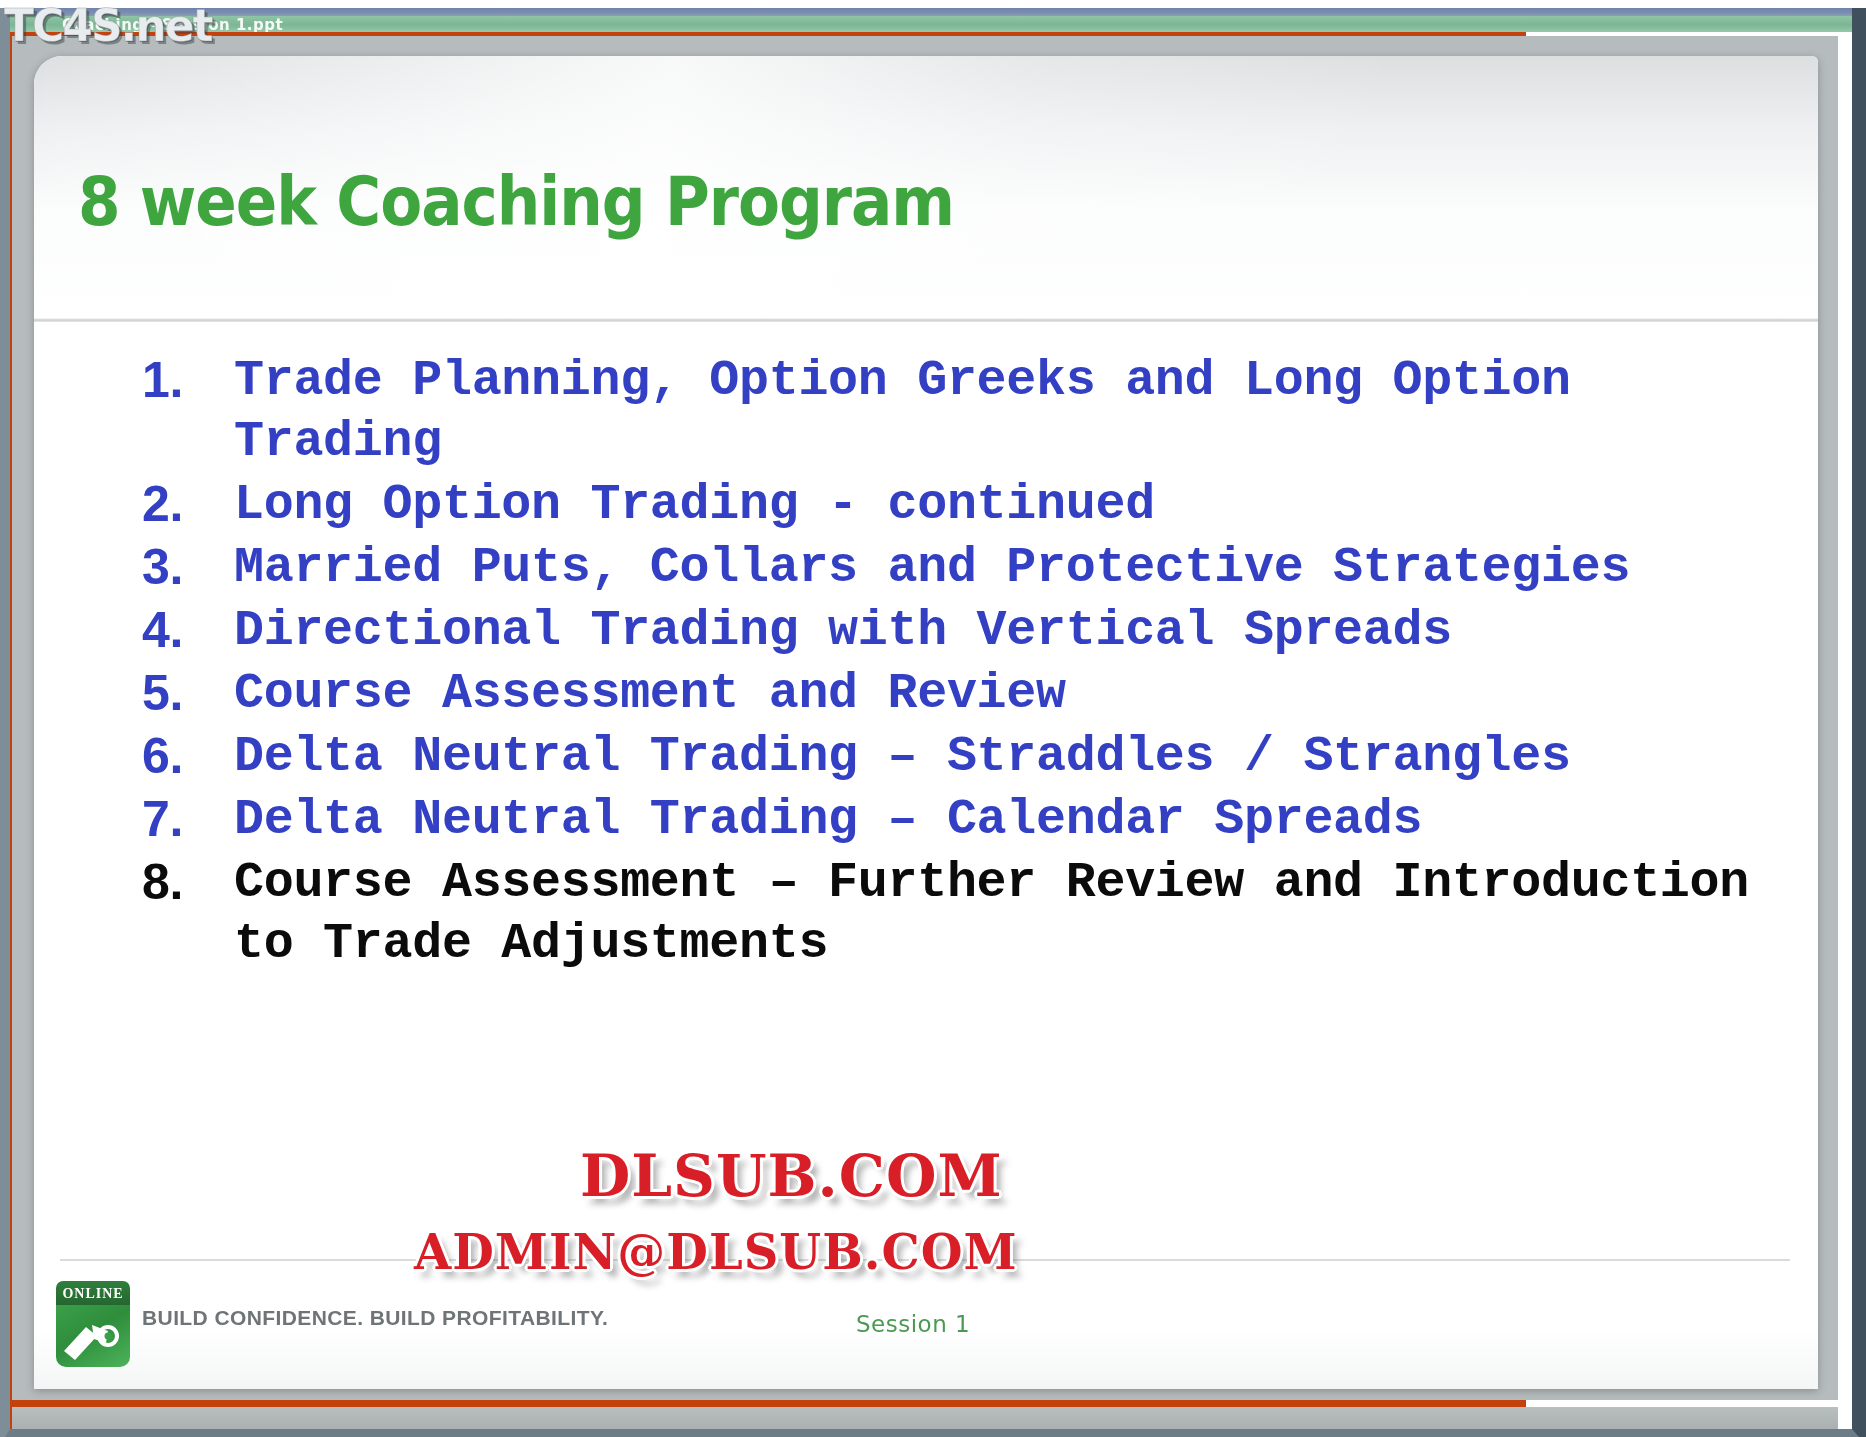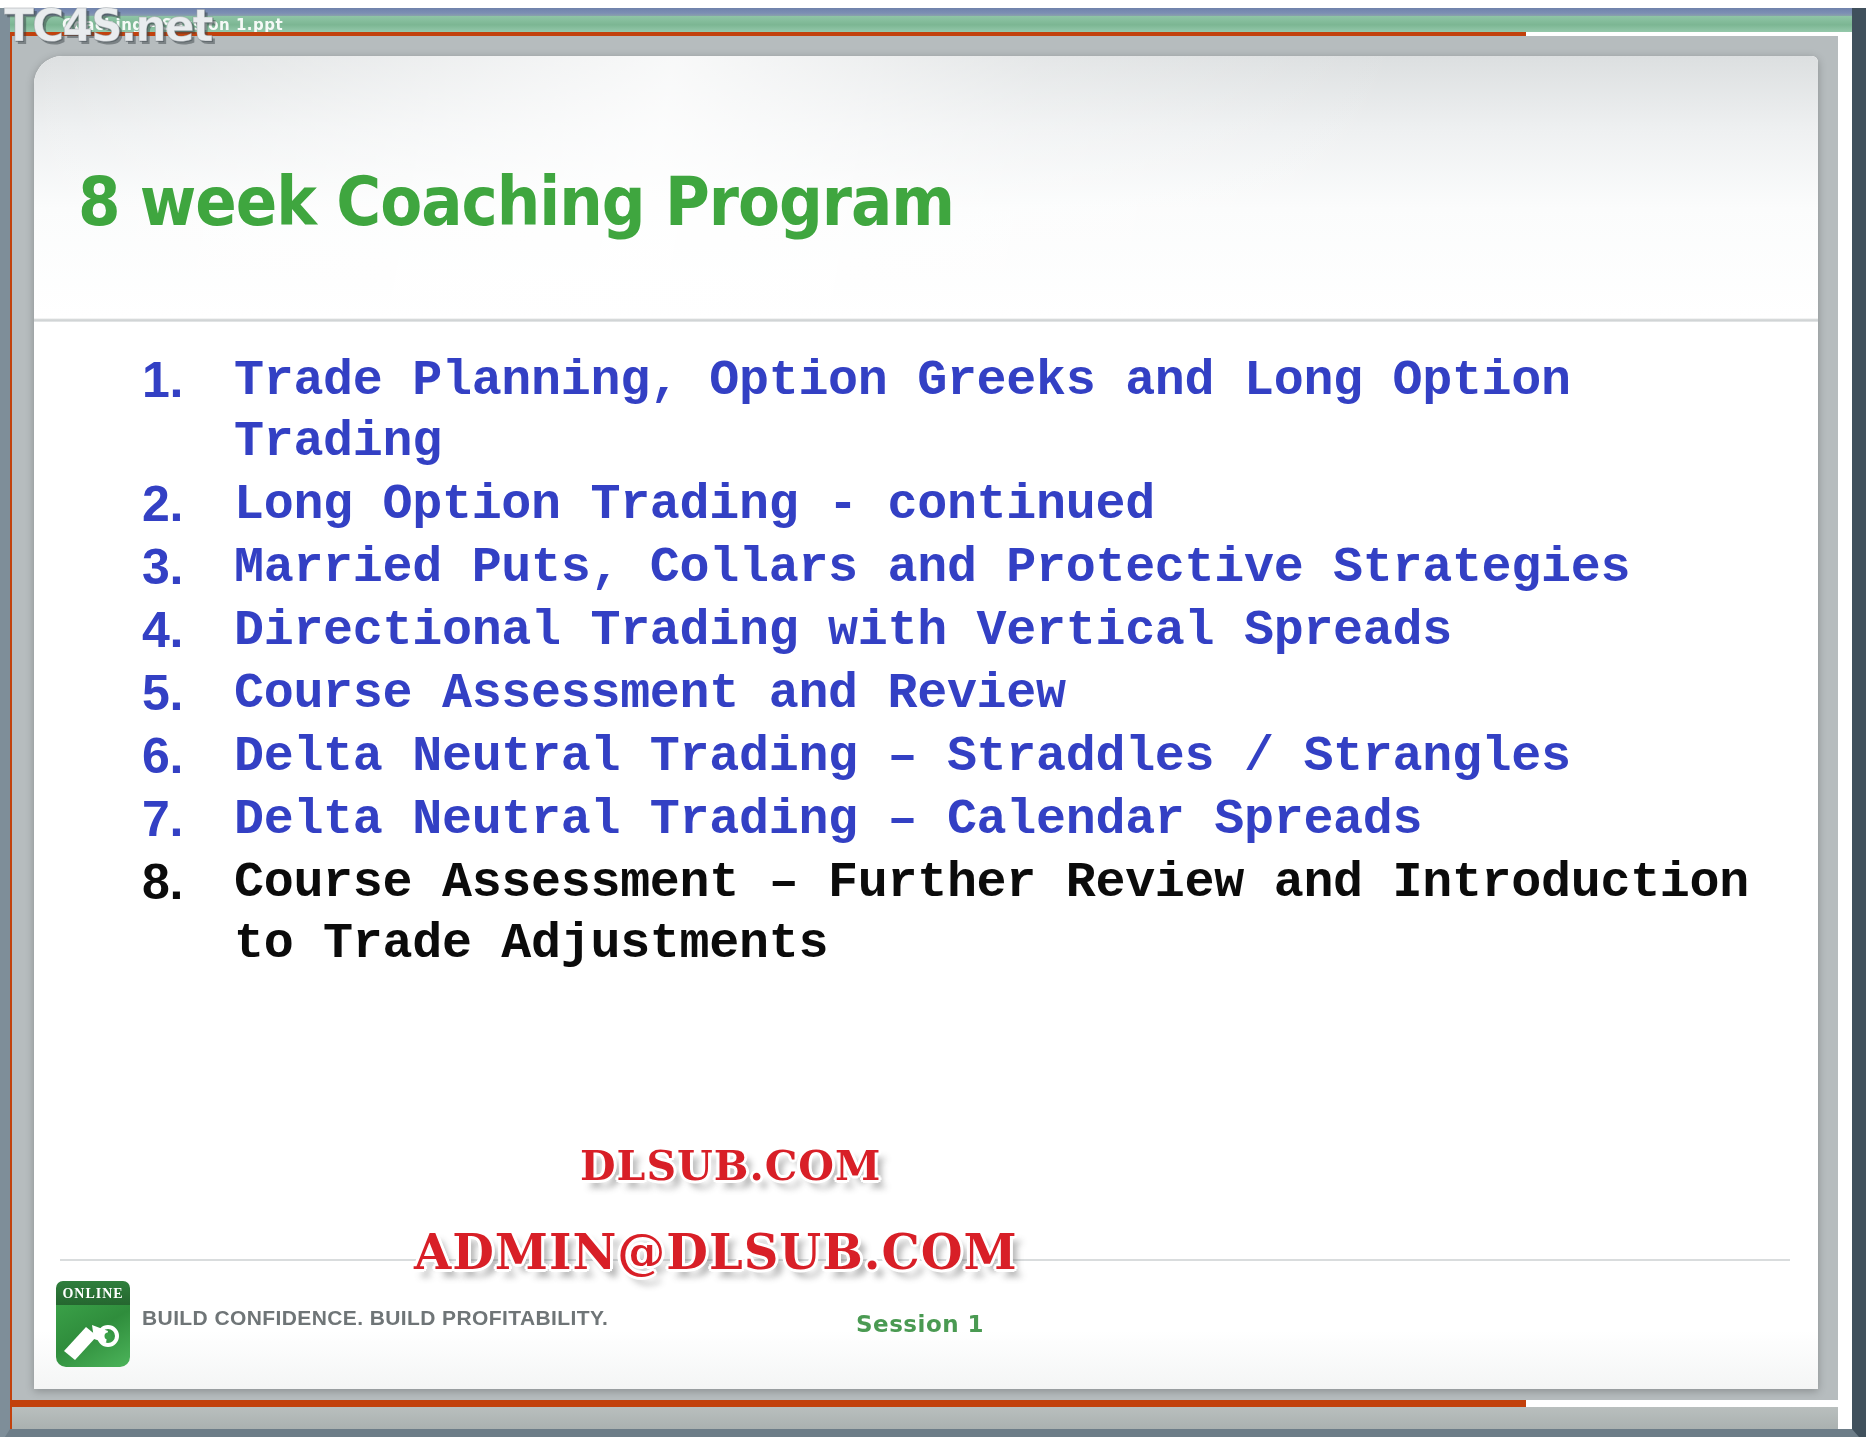--- a/index.html
+++ b/index.html
@@ -131,21 +131,21 @@
     letter-spacing:1px;
     white-space:nowrap;
     z-index:30;
     text-shadow:
       -2px -2px 0 #ffffff,  2px -2px 0 #ffffff,
       -2px  2px 0 #ffffff,  2px  2px 0 #ffffff,
       -3px  0   0 #ffffff,  3px  0   0 #ffffff,
        0   -3px 0 #ffffff,  0    3px 0 #ffffff,
        7px 8px 6px rgba(90,90,90,.45);
   }
-  #wm-domain{ left:546px; top:1086px; font-size:41px; }
+  #wm-domain{ left:546px; top:1086px; font-size:58px; }
   #wm-email { left:380px; top:1168px; font-size:48px; }
 
   
   #slide-footer{
     position:absolute;left:0;bottom:0;width:1784px;height:130px;
     background:linear-gradient(180deg,#ffffff 0%,#ffffff 55%,#f4f5f5 100%);
   }
   #footer-divider{
     position:absolute;left:26px;top:0;width:1730px;height:2px;
     background:#d9dcdd;
@@ -179,21 +179,21 @@
     line-height:1;letter-spacing:-1px;
   }
   #brand-tagline{
     font-family:"Liberation Sans", sans-serif;
     font-size:21px;font-weight:bold;color:#6f7577;
     letter-spacing:.4px;margin-top:5px;
   }
   #session-label{
     position:absolute;left:822px;top:52px;
     font-family:"DejaVu Sans", sans-serif;
-    font-size:23px;font-weight:bold;color:#4a9a52;
+    font-size:23px;font-weight:normal;color:#4a9a52;
     letter-spacing:.5px;
   }
   #slide-bottom-strip{
     position:absolute;left:12px;bottom:16px;width:1826px;height:22px;
     background:linear-gradient(180deg,#b9bfbe 0%,#aab1b0 100%);
   }
 </style>
 </head>
 <body>
 

